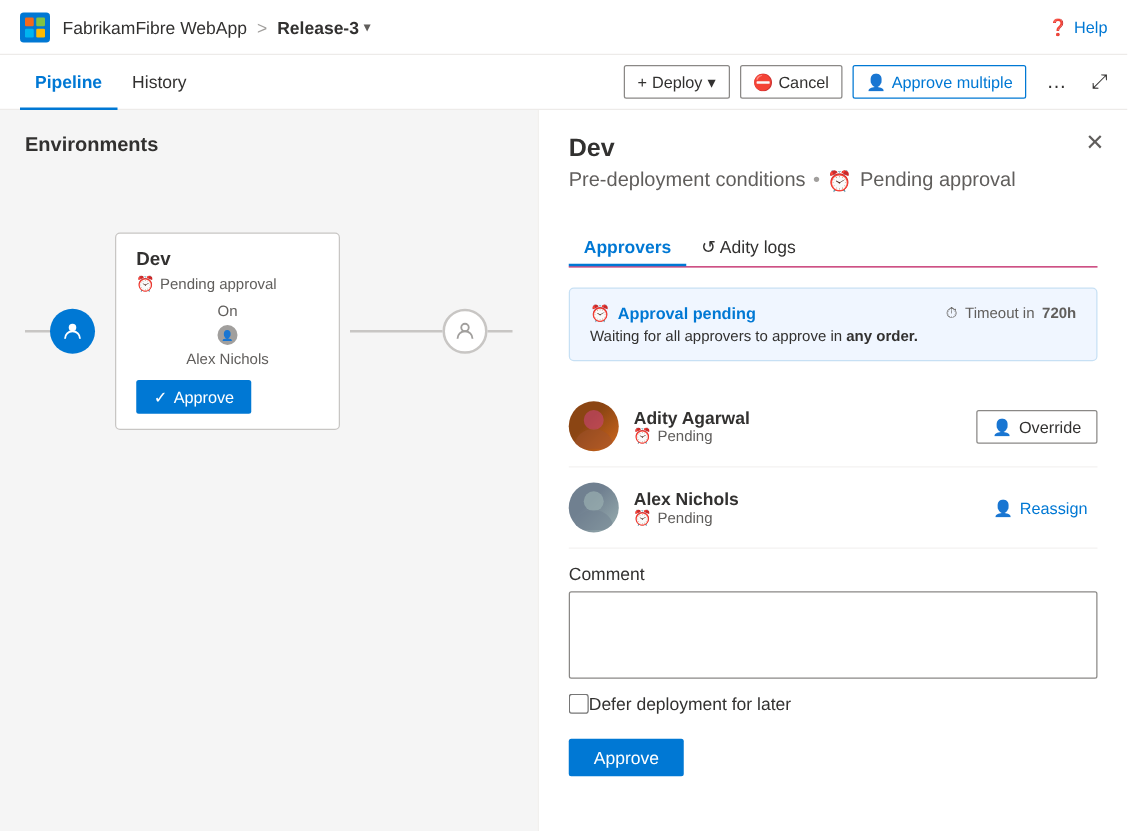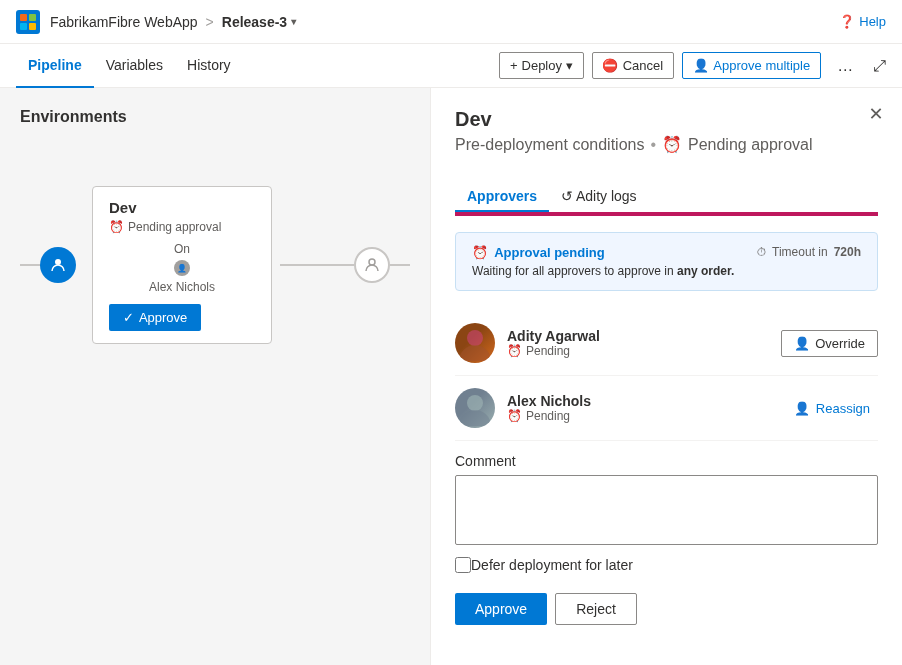--- a/index.html
+++ b/index.html
@@ -50,21 +50,21 @@
     .pipeline-node-circle-empty { width: 36px; height: 36px; border-radius: 50%; background: #fff; border: 2px solid #c8c6c4; display: flex; align-items: center; justify-content: center; color: #a19f9d; font-size: 16px; flex-shrink: 0; }
 
     
     .right-panel { flex: 1; background: #fff; border-left: 1px solid #edebe9; display: flex; flex-direction: column; position: relative; padding: 20px 24px; overflow-y: auto; }
     .panel-close { position: absolute; top: 12px; right: 12px; background: none; border: none; cursor: pointer; font-size: 18px; color: #605e5c; width: 28px; height: 28px; display: flex; align-items: center; justify-content: center; border-radius: 2px; }
     .panel-title { font-size: 20px; font-weight: 600; margin-bottom: 4px; }
     .panel-subtitle { font-size: 16px; color: #605e5c; display: flex; align-items: center; gap: 6px; margin-bottom: 28px; }
     .panel-subtitle .dot { color: #a19f9d; }
 
     
-    .panel-tabs { display: flex; border-bottom: 4px solid #be185d; margin-bottom: 16px; }
+    .panel-tabs { display: flex; border-bottom: 1px solid #be185d; margin-bottom: 16px; }
     .panel-tab { padding: 6px 12px; cursor: pointer; font-size: 14px; color: #323130; border-bottom: 2px solid transparent; }
     .panel-tab.active { color: #0078d4; border-bottom: 2px solid #0078d4; font-weight: 600; }
 
     
     .approval-banner { background: #f0f6ff; border: 1px solid #c7e0f4; border-radius: 4px; padding: 12px 16px; display: flex; justify-content: space-between; align-items: flex-start; margin-bottom: 20px; }
     .banner-left { display: flex; flex-direction: column; gap: 4px; }
     .banner-title { display: flex; align-items: center; gap: 6px; font-size: 13px; font-weight: 600; color: #0078d4; }
     .banner-desc { font-size: 12px; color: #323130; }
     .banner-desc strong { font-weight: 600; }
     .banner-right { display: flex; align-items: center; gap: 6px; font-size: 12px; color: #605e5c; white-space: nowrap; }
@@ -118,21 +118,20 @@
     </span>
   </div>
   <div class="topbar-help">
     <span>❓</span>
     <span>Help</span>
   </div>
 </div>
 
 <div class="navtabs">
   <div class="navtab active">Pipeline</div>
-  <div class="navtab">Variables</div>
   <div class="navtab">History</div>
   <div class="nav-actions">
     <button class="nav-btn">
       <span>+</span>
       <span>Deploy</span>
       <span>▾</span>
     </button>
     <button class="nav-btn">
       <span>⛔</span>
       <span>Cancel</span>
@@ -272,17 +271,16 @@
     <div class="comment-label">Comment</div>
     <textarea class="comment-textarea" style=""></textarea>
 
     <div class="defer-row">
       <input type="checkbox" class="defer-checkbox" style="">
       <label class="defer-label">Defer deployment for later</label>
     </div>
 
     <div class="bottom-actions">
       <button class="btn-primary">Approve</button>
-      <button class="btn-secondary">Reject</button>
     </div>
   </div>
 
 </div>
 
 </body></html>

